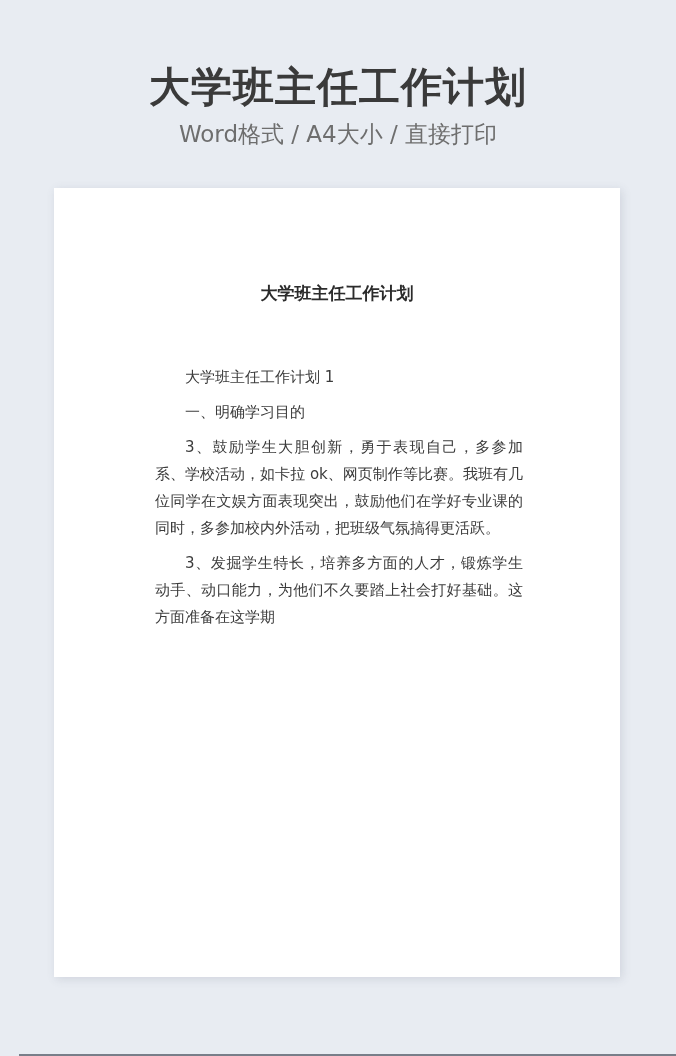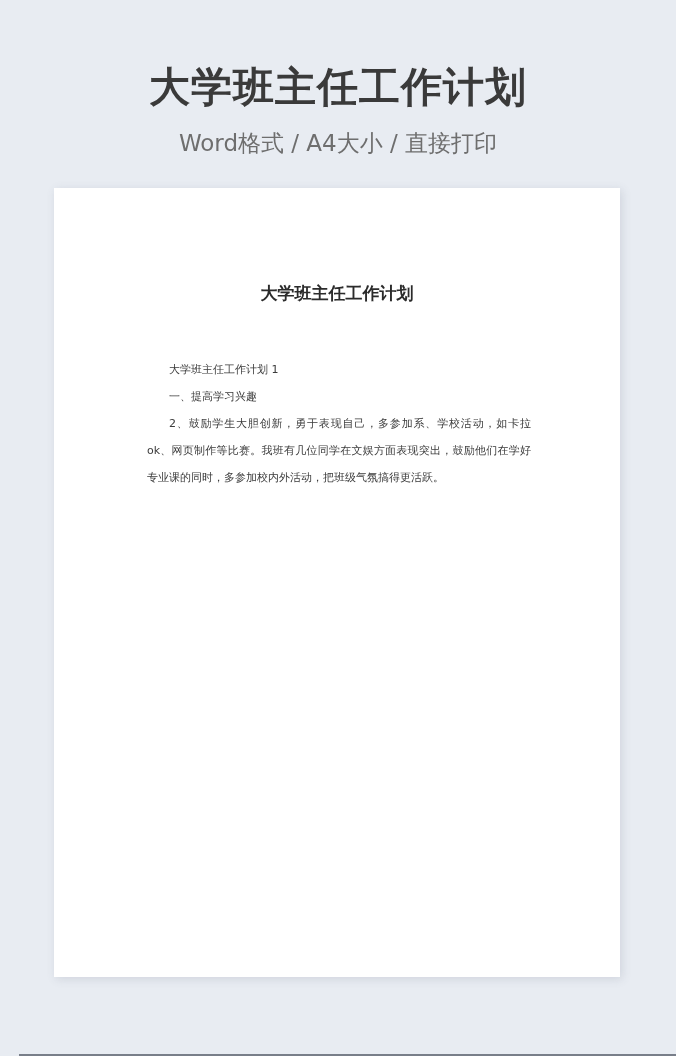--- a/index.html
+++ b/index.html
@@ -29,21 +29,21 @@
     margin: 0;
     text-align: center;
     font-size: 41px;
     line-height: 46px;
     font-weight: 800;
     letter-spacing: 1px;
     color: #3a3a3a;
   }
   .site-subtitle {
     position: absolute;
-    top: 129px;
+    top: 120px;
     left: 0;
     width: 676px;
     margin: 0;
     text-align: center;
     font-size: 23px;
     line-height: 28px;
     font-weight: 400;
     color: #6e6e6e;
   }
   
@@ -67,25 +67,25 @@
     font-weight: 700;
     color: #2b2b2b;
   }
   .doc-body {
     position: absolute;
     top: 168px;
     left: 93px;
     width: 384px;
   }
   .doc-body p {
-    margin: 0;
+    margin: 8px;
     padding: 0;
     text-indent: 2em;
     text-align: justify;
-    font-size: 11px;
+    font-size: 15px;
     line-height: 27px;
     color: #3b3b3b;
   }
   
   .bottom-edge-strip {
     position: absolute;
     left: 19px;
     right: 0;
     bottom: 0;
     height: 2px;
@@ -97,18 +97,19 @@
 
 <header class="site-header">
   <h1 class="site-title">大学班主任工作计划</h1>
   <p class="site-subtitle">Word格式 / A4大小 / 直接打印</p>
 </header>
 
 <section class="page">
   <h2 class="doc-title">大学班主任工作计划</h2>
   <div class="doc-body">
     <p>大学班主任工作计划 1</p>
-    <p>一、提高学习兴趣</p>
-    <p>2、鼓励学生大胆创新，勇于表现自己，多参加系、学校活动，如卡拉 ok、网页制作等比赛。我班有几位同学在文娱方面表现突出，鼓励他们在学好专业课的同时，多参加校内外活动，把班级气氛搞得更活跃。</p>
+    <p>一、明确学习目的</p>
+    <p>3、鼓励学生大胆创新，勇于表现自己，多参加系、学校活动，如卡拉 ok、网页制作等比赛。我班有几位同学在文娱方面表现突出，鼓励他们在学好专业课的同时，多参加校内外活动，把班级气氛搞得更活跃。</p>
+    <p>3、发掘学生特长，培养多方面的人才，锻炼学生动手、动口能力，为他们不久要踏上社会打好基础。这方面准备在这学期</p>
   </div>
 </section>
 
 <div class="bottom-edge-strip"></div>
 
 </body></html>

